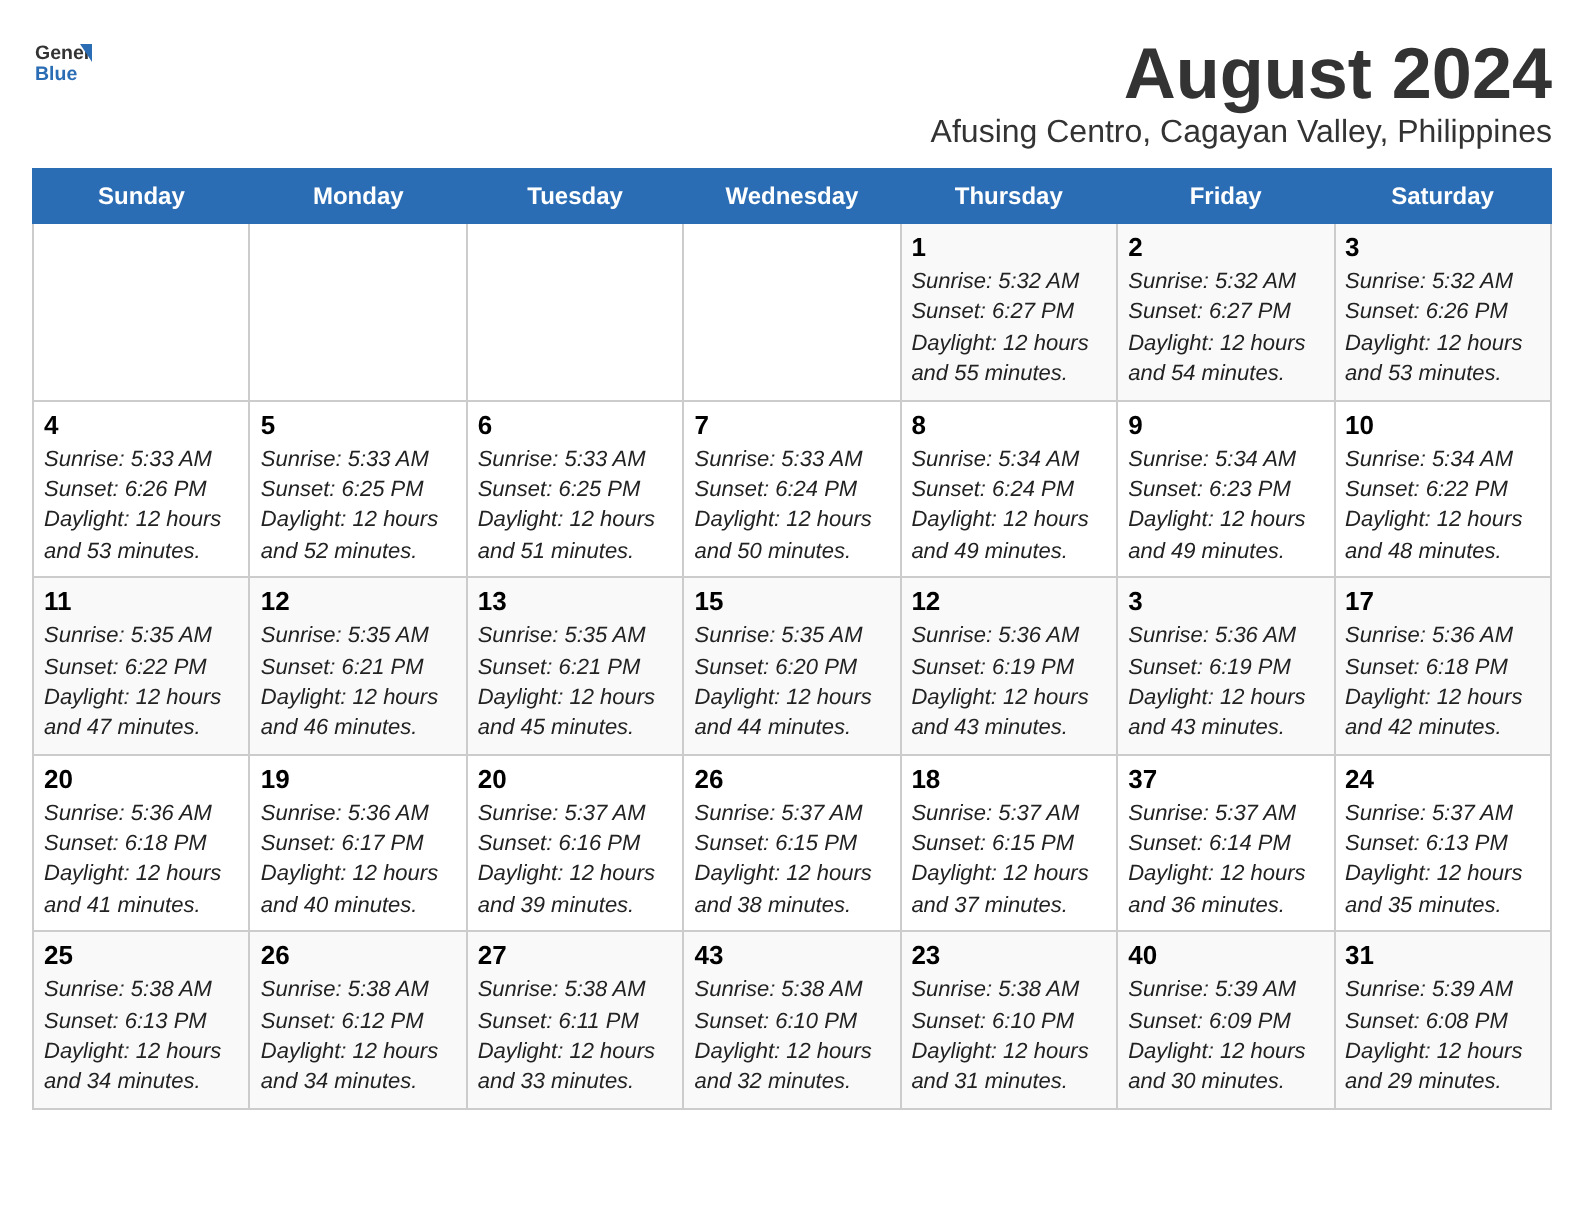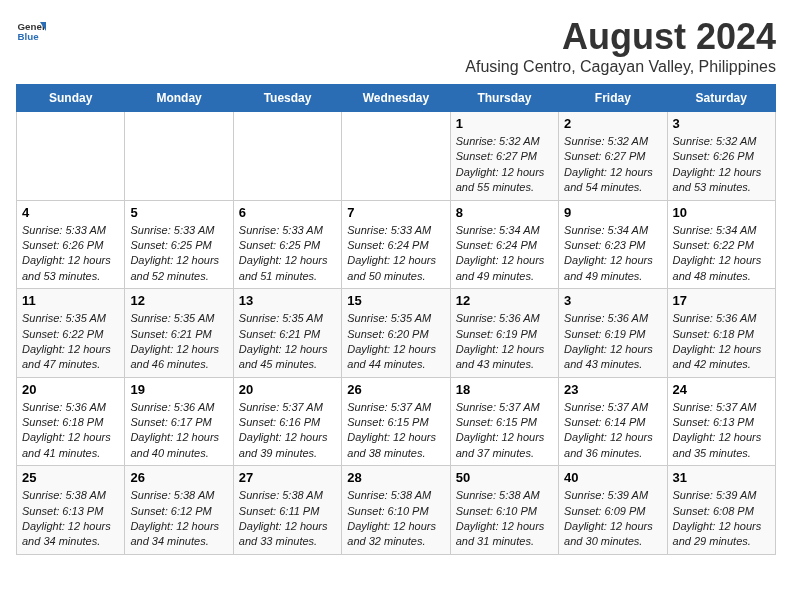--- a/index.html
+++ b/index.html
@@ -266,65 +266,65 @@
 and 38 minutes.</div>
         </td>
         <td>
           <span class="day-number">18</span>
           <div class="day-info" style="white-space: pre-line;">Sunrise: 5:37 AM
 Sunset: 6:15 PM
 Daylight: 12 hours
 and 37 minutes.</div>
         </td>
         <td>
+          <span class="day-number">37</span>
+          <div class="day-info" style="white-space: pre-line;">Sunrise: 5:37 AM
+Sunset: 6:14 PM
+Daylight: 12 hours
+and 36 minutes.</div>
+        </td>
+        <td>
+          <span class="day-number">24</span>
+          <div class="day-info" style="white-space: pre-line;">Sunrise: 5:37 AM
+Sunset: 6:13 PM
+Daylight: 12 hours
+and 35 minutes.</div>
+        </td>
+      </tr>
+      <tr>
+        <td>
+          <span class="day-number">25</span>
+          <div class="day-info" style="white-space: pre-line;">Sunrise: 5:38 AM
+Sunset: 6:13 PM
+Daylight: 12 hours
+and 34 minutes.</div>
+        </td>
+        <td>
+          <span class="day-number">26</span>
+          <div class="day-info" style="white-space: pre-line;">Sunrise: 5:38 AM
+Sunset: 6:12 PM
+Daylight: 12 hours
+and 34 minutes.</div>
+        </td>
+        <td>
+          <span class="day-number">27</span>
+          <div class="day-info" style="white-space: pre-line;">Sunrise: 5:38 AM
+Sunset: 6:11 PM
+Daylight: 12 hours
+and 33 minutes.</div>
+        </td>
+        <td>
+          <span class="day-number">43</span>
+          <div class="day-info" style="white-space: pre-line;">Sunrise: 5:38 AM
+Sunset: 6:10 PM
+Daylight: 12 hours
+and 32 minutes.</div>
+        </td>
+        <td>
           <span class="day-number">23</span>
-          <div class="day-info" style="white-space: pre-line;">Sunrise: 5:37 AM
-Sunset: 6:14 PM
-Daylight: 12 hours
-and 36 minutes.</div>
-        </td>
-        <td>
-          <span class="day-number">24</span>
-          <div class="day-info" style="white-space: pre-line;">Sunrise: 5:37 AM
-Sunset: 6:13 PM
-Daylight: 12 hours
-and 35 minutes.</div>
-        </td>
-      </tr>
-      <tr>
-        <td>
-          <span class="day-number">25</span>
-          <div class="day-info" style="white-space: pre-line;">Sunrise: 5:38 AM
-Sunset: 6:13 PM
-Daylight: 12 hours
-and 34 minutes.</div>
-        </td>
-        <td>
-          <span class="day-number">26</span>
-          <div class="day-info" style="white-space: pre-line;">Sunrise: 5:38 AM
-Sunset: 6:12 PM
-Daylight: 12 hours
-and 34 minutes.</div>
-        </td>
-        <td>
-          <span class="day-number">27</span>
-          <div class="day-info" style="white-space: pre-line;">Sunrise: 5:38 AM
-Sunset: 6:11 PM
-Daylight: 12 hours
-and 33 minutes.</div>
-        </td>
-        <td>
-          <span class="day-number">28</span>
-          <div class="day-info" style="white-space: pre-line;">Sunrise: 5:38 AM
-Sunset: 6:10 PM
-Daylight: 12 hours
-and 32 minutes.</div>
-        </td>
-        <td>
-          <span class="day-number">50</span>
           <div class="day-info" style="white-space: pre-line;">Sunrise: 5:38 AM
 Sunset: 6:10 PM
 Daylight: 12 hours
 and 31 minutes.</div>
         </td>
         <td>
           <span class="day-number">40</span>
           <div class="day-info" style="white-space: pre-line;">Sunrise: 5:39 AM
 Sunset: 6:09 PM
 Daylight: 12 hours

